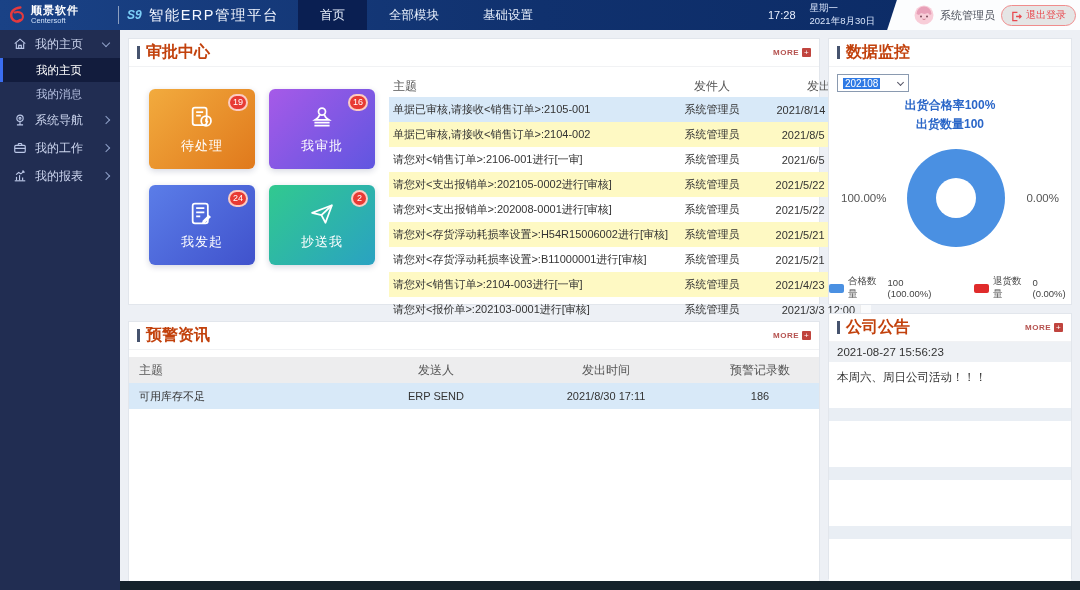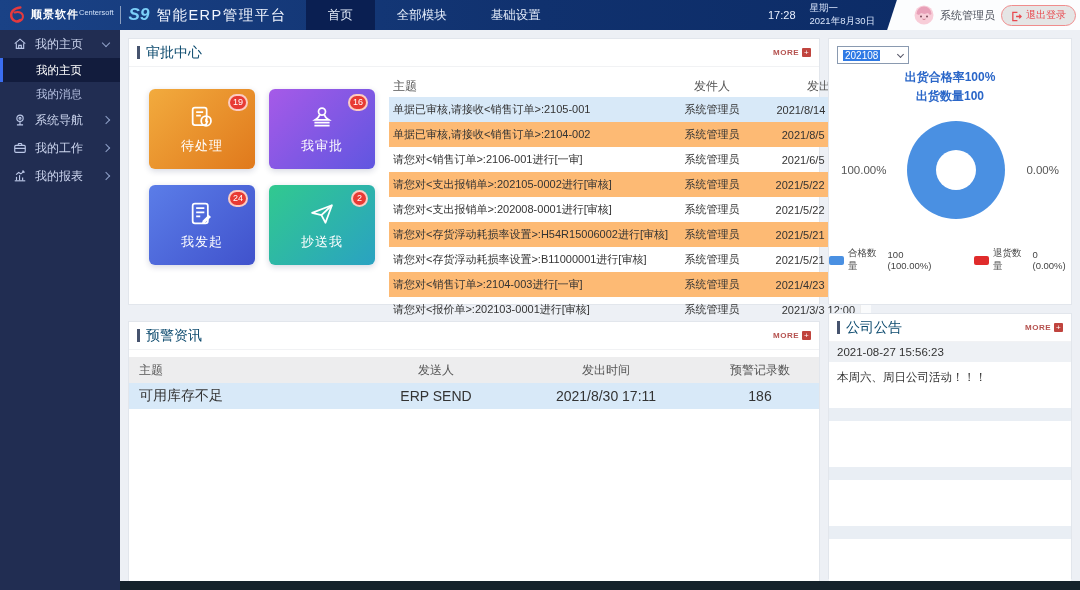--- a/index.html
+++ b/index.html
@@ -4,25 +4,25 @@
 <style>
 *{margin:0;padding:0;box-sizing:border-box}
 html,body{width:1080px;height:590px}
 body{font-family:"Liberation Sans","DejaVu Sans",sans-serif;background:#edf0f5;overflow:hidden;position:relative}
 
 
 .topbar{position:absolute;top:0;left:0;width:1080px;height:30px;
   background:linear-gradient(90deg,#1a4286 0%,#10316e 50%,#0b2a64 100%);
   display:flex;align-items:center;color:#fff;z-index:6}
 .logo-area{display:flex;align-items:center;padding-left:7px;min-width:112px}
-.logo-text{display:flex;flex-direction:row;line-height:1.05;margin-left:4px}
+.logo-text{display:flex;flex-direction:column;line-height:1.05;margin-left:4px}
 .logo-cn{font-size:11px;font-weight:700;letter-spacing:1px}
 .logo-en{font-size:7.5px;color:#cfe0f8}
 .tb-divider{width:1px;height:18px;background:rgba(255,255,255,.5);margin:0 8px 0 6px}
-.s9{font-size:17px;font-weight:700;font-style:italic;color:#7cd0f8;margin-right:7px}
+.s9{font-size:12px;font-weight:700;font-style:italic;color:#7cd0f8;margin-right:7px}
 .app-title{font-size:14.5px;letter-spacing:1.5px;color:#f2f6ff}
 .nav{display:flex;margin-left:19px;height:30px}
 .tab{padding:0 22px;line-height:30px;font-size:12.5px;color:#e6eefb;cursor:pointer}
 .tab.active{background:#0a1f52}
 .tb-time{font-size:11px;margin-left:auto;color:#eaf1ff}
 .tb-date{font-size:9.5px;line-height:1.35;margin:0 14px;margin-right:205px;color:#d9e5fb}
 .user-area{position:absolute;right:0;top:0;height:30px;width:178px;background:#fcfdfe;
   display:flex;align-items:center;gap:6px;padding-left:12px}
 .user-area::before{content:"";position:absolute;left:-10px;top:0;height:30px;width:22px;
   background:#fcfdfe;transform:skewX(-18deg)}
@@ -47,21 +47,21 @@
 
 .panel{position:absolute;background:#fff;border:1px solid #e2e6ec}
 #p-approval{left:128px;top:38px;width:692px;height:267px}
 #p-alerts{left:128px;top:321px;width:692px;height:266px}
 #p-monitor{left:828px;top:38px;width:244px;height:267px}
 #p-notice{left:828px;top:313px;width:244px;height:266px}
 .footer-strip{position:absolute;left:120px;bottom:0;width:960px;height:9px;background:#15222b}
 
 .panel-hd{height:28px;display:flex;align-items:center;padding:0 8px;border-bottom:1px solid #f1f2f4}
 .hd-bar{width:3px;height:13px;background:#46536e;margin-right:6px}
-.hd-title{font-size:14px;color:#0c4a6e;font-weight:400}
+.hd-title{font-size:16px;color:#c2410c;font-weight:700}
 .more{margin-left:auto;display:flex;align-items:center;gap:3px;font-size:8px;color:#b5514e;
   font-weight:700;cursor:pointer;letter-spacing:.5px}
 .more-box{width:9px;height:9px;background:#c0443e;color:#fff;font-size:8px;line-height:9px;
   text-align:center;border-radius:1px;font-weight:400}
 
 
 .ap-body{display:flex;padding:8px 6px 8px 10px}
 .tiles{width:246px;display:grid;grid-template-columns:106px 106px;gap:16px 14px;
   padding:14px 6px 0 10px;align-content:start}
 .tile{width:106px;height:80px;border-radius:6px;position:relative;display:flex;flex-direction:column;
@@ -74,30 +74,30 @@
 .badge{position:absolute;top:5px;right:7px;min-width:17px;height:17px;padding:0 3px;background:#e83a34;
   border:2px solid rgba(255,220,210,.9);border-radius:10px;color:#fff;font-size:9px;line-height:13px;text-align:center}
 
 .ap-table{flex:1;margin-left:8px;position:relative;padding-right:13px}
 .at-hd{display:flex;height:22px;align-items:center;font-size:12px;color:#555}
 .at-row{display:flex;height:25px;align-items:center;font-size:11px;color:#333;cursor:pointer}
 .col-subj{flex:1;overflow:hidden;white-space:nowrap;text-overflow:ellipsis;padding-left:4px}
 .col-sender{width:88px;text-align:center;flex-shrink:0}
 .col-time{width:102px;text-align:right;padding-right:3px;flex-shrink:0}
 .at-row.hl{background:#d8e9f8}
-.at-row.alt{background:#fdba74}
+.at-row.alt{background:#fef9c3}
 .scrollbar{position:absolute;right:0;top:0;width:11px;height:248px;background:#fafbfc;border-left:1px solid #ececec}
 .sb-arrow{position:absolute;left:2.5px;width:0;height:0;border-left:3px solid transparent;border-right:3px solid transparent}
 .sb-up{top:3px;border-bottom:4px solid #9aa4b0}
 .sb-dn{bottom:3px;border-top:4px solid #9aa4b0}
 .sb-thumb{position:absolute;top:11px;left:1.5px;width:7px;height:72px;background:#cfe2f2;border-radius:3px}
 
 
 .al-hd-row{display:flex;height:26px;align-items:center;background:#ededee;font-size:12px;color:#555;margin-top:7px}
-.al-row{display:flex;height:26px;align-items:center;background:#d8e9f8;font-size:14px;color:#333;cursor:pointer}
+.al-row{display:flex;height:26px;align-items:center;background:#d8e9f8;font-size:11px;color:#333;cursor:pointer}
 .alc-subj{flex:1;padding-left:10px}
 .alc-sender{width:150px;text-align:center;flex-shrink:0}
 .alc-time{width:190px;text-align:center;flex-shrink:0}
 .alc-count{width:118px;text-align:center;flex-shrink:0}
 
 
 .m-select{margin:7px 8px 4px;width:72px;height:18px;border:1px solid #8a9ab0;background:#fff;
   display:flex;align-items:center;justify-content:space-between;padding:0 5px;font-size:10px;cursor:pointer}
 .m-sel-text{background:#2f7ae5;color:#fff;padding:0 2px}
 .m-chev{width:5px;height:5px;border-right:1.5px solid #556;border-bottom:1.5px solid #556;
@@ -365,20 +365,24 @@
   </div>
   <div class="al-row">
     <span class="alc-subj">可用库存不足</span>
     <span class="alc-sender">ERP SEND</span>
     <span class="alc-time">2021/8/30 17:11</span>
     <span class="alc-count">186</span>
   </div>
 </div>
 
 <div class="panel" id="p-monitor">
+  <div class="panel-hd">
+    <span class="hd-bar"></span>
+    <span class="hd-title">数据监控</span>
+  </div>
   <div class="m-select">
     <span class="m-sel-text">202108</span>
     <span class="m-chev"></span>
   </div>
   <div class="m-stats">
     <div>出货合格率100%</div>
     <div>出货数量100</div>
   </div>
   <div class="donut-row">
     <span class="d-label">100.00%</span>

